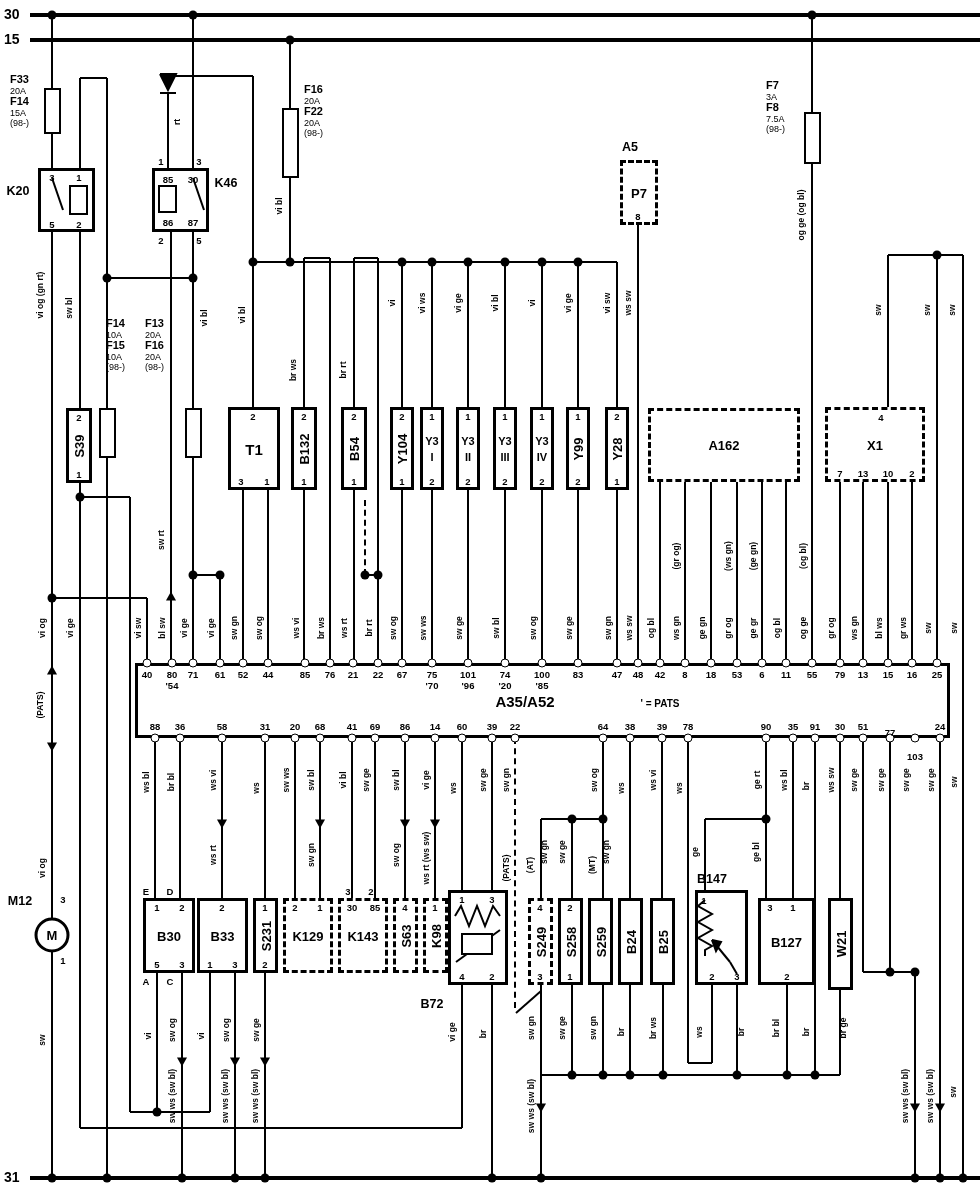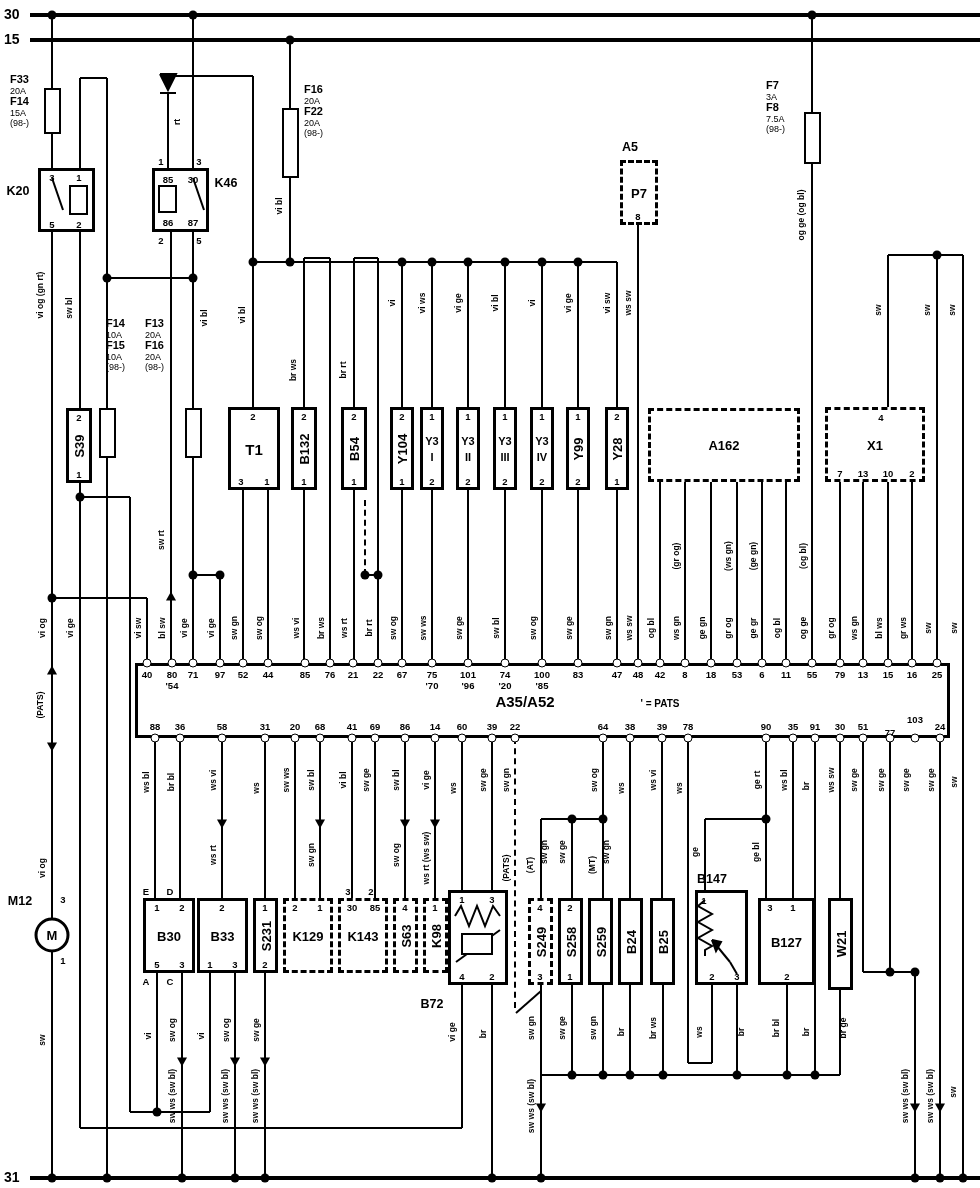--- a/index.html
+++ b/index.html
@@ -376,21 +376,21 @@
     <div class="blbl" style="left: 525px; top: 701px; font-size: 15px;">A35/A52</div>
     <div class="pin" style="left: 660px; top: 703px; font-size: 10px;">' = PATS</div>
     <div class="term" style="left: 147px; top: 663px;"></div>
     <div class="pin" style="left: 147px; top: 674px;">40</div>
     <div class="term" style="left: 172px; top: 663px;"></div>
     <div class="pin" style="left: 172px; top: 674px;">80</div>
     <div class="pin" style="left: 172px; top: 685px;">'54</div>
     <div class="term" style="left: 193px; top: 663px;"></div>
     <div class="pin" style="left: 193px; top: 674px;">71</div>
     <div class="term" style="left: 220px; top: 663px;"></div>
-    <div class="pin" style="left: 220px; top: 674px;">97</div>
+    <div class="pin" style="left: 220px; top: 674px;">61</div>
     <div class="term" style="left: 243px; top: 663px;"></div>
     <div class="pin" style="left: 243px; top: 674px;">52</div>
     <div class="term" style="left: 268px; top: 663px;"></div>
     <div class="pin" style="left: 268px; top: 674px;">44</div>
     <div class="term" style="left: 305px; top: 663px;"></div>
     <div class="pin" style="left: 305px; top: 674px;">85</div>
     <div class="term" style="left: 330px; top: 663px;"></div>
     <div class="pin" style="left: 330px; top: 674px;">76</div>
     <div class="term" style="left: 353px; top: 663px;"></div>
     <div class="pin" style="left: 353px; top: 674px;">21</div>
@@ -480,21 +480,21 @@
     <div class="pin" style="left: 793px; top: 726px;">35</div>
     <div class="term" style="left: 815px; top: 738px;"></div>
     <div class="pin" style="left: 815px; top: 726px;">91</div>
     <div class="term" style="left: 840px; top: 738px;"></div>
     <div class="pin" style="left: 840px; top: 726px;">30</div>
     <div class="term" style="left: 863px; top: 738px;"></div>
     <div class="pin" style="left: 863px; top: 726px;">51</div>
     <div class="term" style="left: 890px; top: 738px;"></div>
     <div class="pin" style="left: 890px; top: 732px;">77</div>
     <div class="term" style="left: 915px; top: 738px;"></div>
-    <div class="pin" style="left: 915px; top: 719px;">103</div>
+    <div class="pin" style="left: 915px; top: 756px;">103</div>
     <div class="term" style="left: 940px; top: 738px;"></div>
     <div class="pin" style="left: 940px; top: 726px;">24</div>
     <div class="lab" style="left: 40px; top: 295px;">vi og (gn rt)</div>
     <div class="lab" style="left: 69px; top: 308px;">sw bl</div>
     <div class="lab" style="left: 177px; top: 122px;">rt</div>
     <div class="lab" style="left: 204px; top: 318px;">vi bl</div>
     <div class="lab" style="left: 242px; top: 315px;">vi bl</div>
     <div class="lab" style="left: 279px; top: 206px;">vi bl</div>
     <div class="lab" style="left: 293px; top: 370px;">br ws</div>
     <div class="lab" style="left: 343px; top: 370px;">br rt</div>

